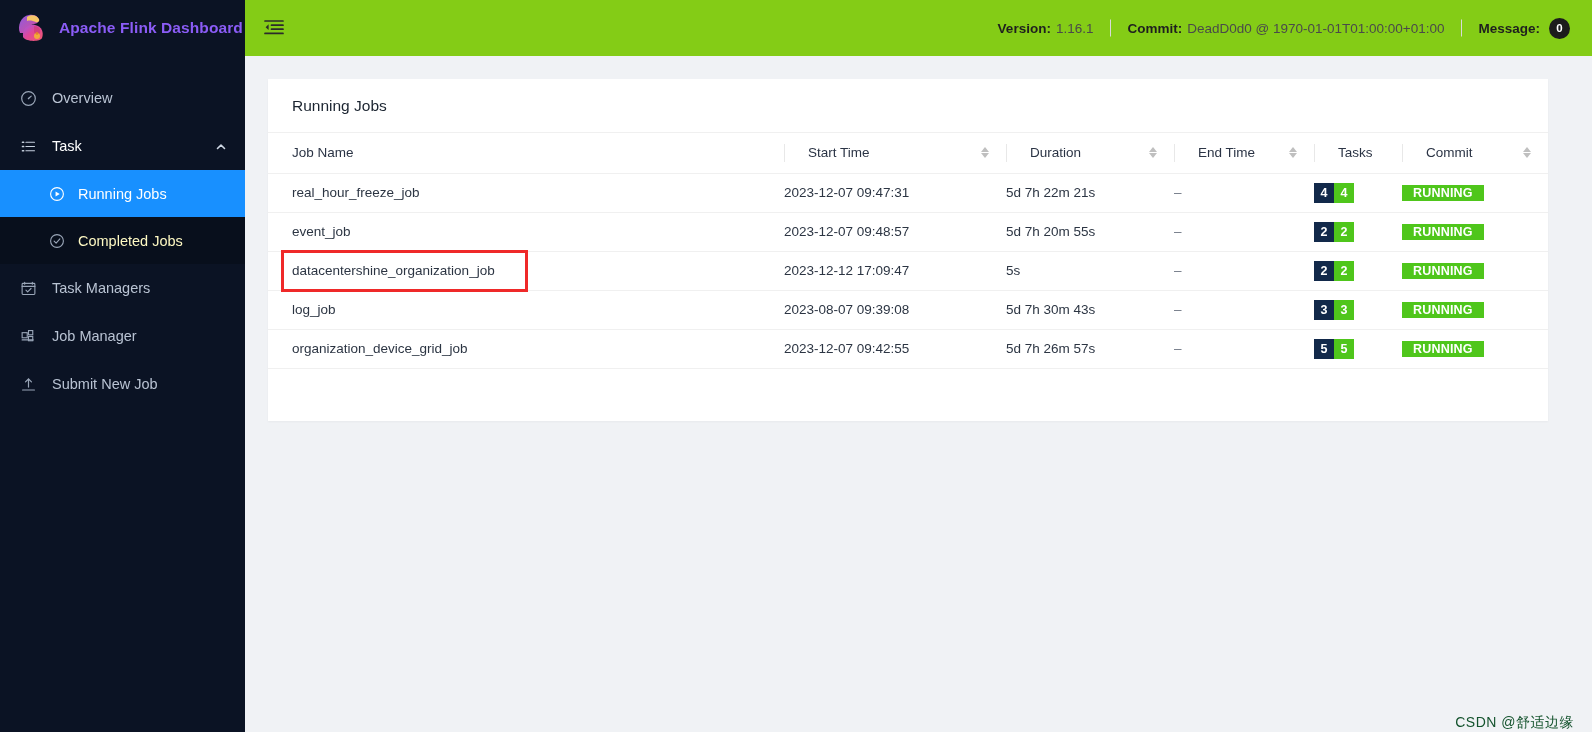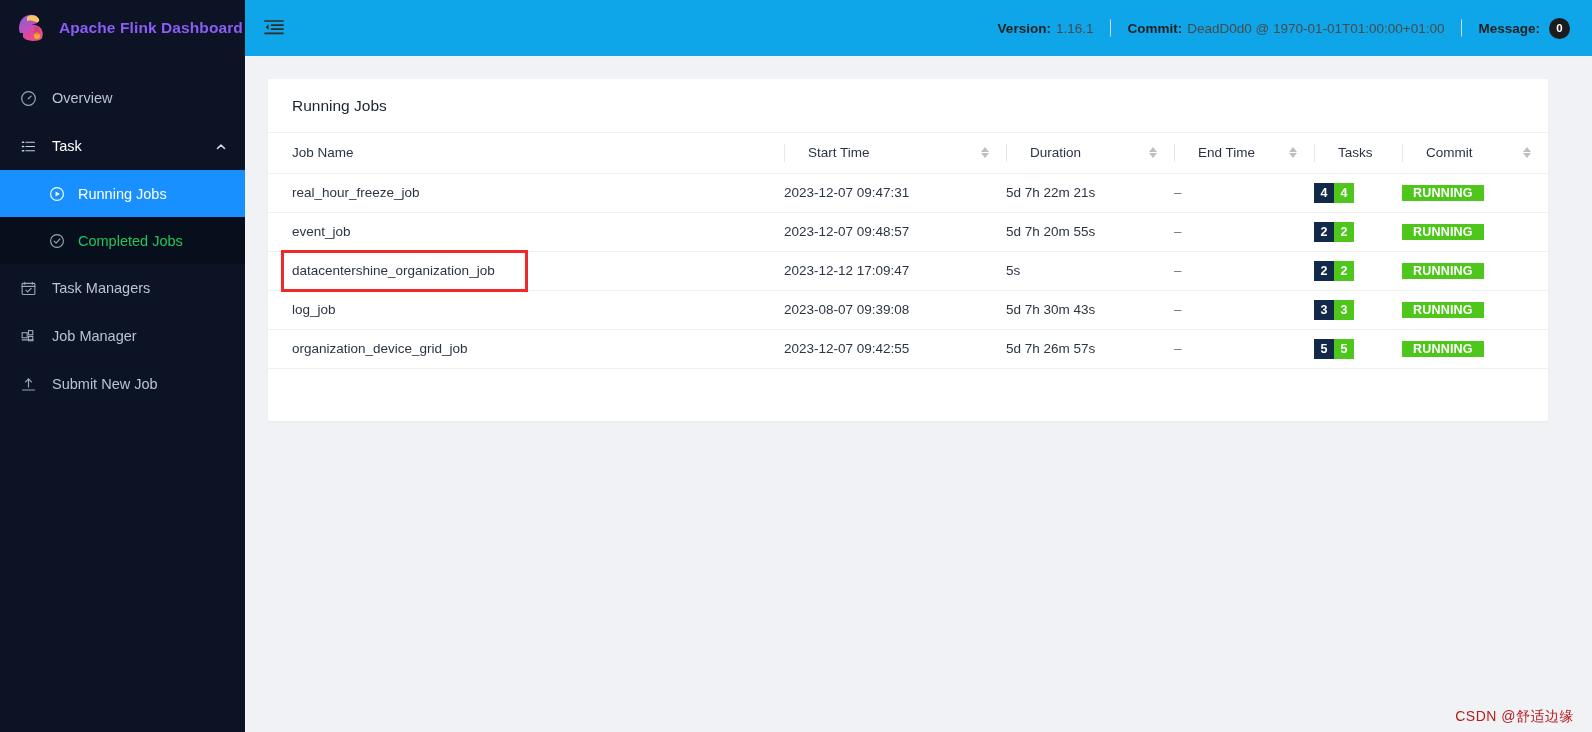--- a/index.html
+++ b/index.html
@@ -89,21 +89,21 @@
 
   .submenu {
     background: #080f1c;
   }
 
   .sub-item {
     display: flex;
     align-items: center;
     height: 47px;
     padding-left: 48px;
-    color: #22c55e;
+    color: #fef9c3;
     font-size: 14.5px;
     cursor: pointer;
   }
   .sub-item .nav-icon {
     width: 18px;
     height: 18px;
     flex: 0 0 18px;
     margin-right: 12px;
     display: flex;
     align-items: center;
@@ -119,21 +119,21 @@
     flex: 1 1 auto;
     height: 732px;
     display: flex;
     flex-direction: column;
     background: #f0f2f5;
     overflow: hidden;
   }
 
   .topbar {
     height: 56px;
-    background: #0ea5e9;
+    background: #84cc16;
     display: flex;
     align-items: center;
     padding: 0 22px 0 16px;
     flex: 0 0 56px;
   }
 
   .collapse-btn {
     width: 26px;
     height: 26px;
     display: flex;
@@ -318,23 +318,23 @@
     font-size: 12.5px;
     font-weight: bold;
     letter-spacing: 0.2px;
   }
 
   .card-foot { height: 52px; }
 
   .watermark {
     position: absolute;
     right: 18px;
-    bottom: 6px;
+    bottom: 0;
     font-size: 14px;
-    color: #b91c1c;
+    color: #14532d;
     letter-spacing: 0.5px;
     user-select: none;
   }
 
   
   .col-job   { width: 516px; }
   .col-start { width: 222px; }
   .col-dur   { width: 168px; }
   .col-end   { width: 140px; }
   .col-tasks { width: 88px; }

